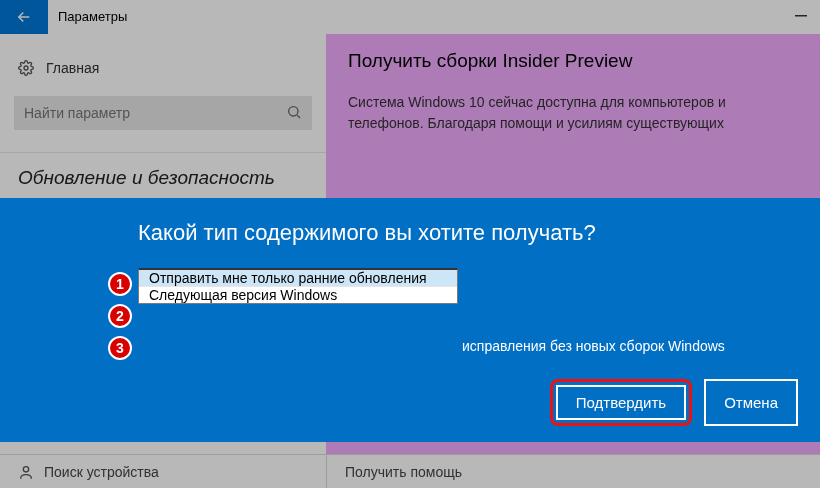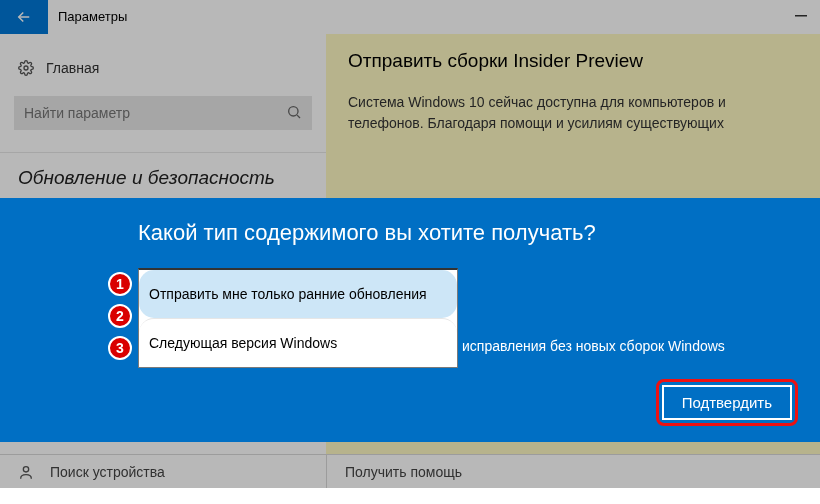--- a/index.html
+++ b/index.html
@@ -1,18 +1,18 @@
 <!DOCTYPE html>
 <html><head>
 <meta charset="utf-8">
 <style>
 * { box-sizing: border-box; margin: 0; padding: 0; font-family: "Segoe UI", Tahoma, sans-serif; }
 html, body { width: 820px; height: 504px; overflow: hidden; background: #fff; }
 
-.window { width: 820px; height: 488px; position: relative; background: #fef9c3; }
+.window { width: 820px; height: 488px; position: relative; background: #f0abfc; }
 
 .titlebar { height: 34px; background: #fff; display: flex; align-items: center; border-bottom: 1px solid #fff; position: relative; }
 .titlebar .back { width: 48px; height: 34px; background: #0078d7; color: #fff; display: flex; align-items: center; justify-content: center; font-size: 18px; }
 .titlebar .title { margin-left: 10px; font-size: 13px; color: #000; }
 .titlebar .min { position: absolute; right: 12px; top: 8px; font-size: 16px; color: #555; }
 
 .body { display: flex; height: 436px; }
 
 .sidebar { width: 326px; background: #fff; padding: 16px 0 0 0; position: relative; }
 .nav-home { display: flex; align-items: center; padding: 10px 18px; gap: 12px; color: #333; font-size: 14px; }
@@ -22,34 +22,34 @@
 .search-wrap { position: relative; }
 .search-icon { position: absolute; right: 10px; top: 8px; color: #666; }
 .section { padding: 14px 18px; border-top: 1px solid #e6e6e6; font-size: 19px; color: #222; font-style: italic; }
 
 .main { flex: 1; padding: 16px 22px 0 22px; }
 .h1 { font-size: 26px; font-weight: 400; color: #000; margin-bottom: 30px; letter-spacing: .2px; }
 .h2 { font-size: 19px; font-weight: 400; color: #000; margin-bottom: 20px; }
 .p  { font-size: 14px; color: #333; line-height: 1.5; }
 
 .footer { position: absolute; bottom: 0; left: 0; right: 0; height: 34px; background: #fff; border-top: 1px solid #d9d9d9; display: flex; }
-.footer .cell { display: flex; align-items: center; gap: 16px; padding: 0 18px; color: #444; font-size: 14px; }
+.footer .cell { display: flex; align-items: center; gap: 10px; padding: 0 18px; color: #444; font-size: 14px; }
 .footer .left { width: 326px; }
 .footer .right { border-left: 1px solid #d9d9d9; justify-content: center; }
 
 
 .dimmer { position: absolute; inset: 0; background: rgba(0,0,0,.28); }
 
 
 .modal { position: absolute; left: 0; right: 0; top: 198px; height: 244px; background: #006fc4; color: #fff; }
 .modal .q { font-size: 22px; font-weight: 300; padding: 22px 0 0 138px; }
 
 
 .dd { position: absolute; top: 70px; left: 138px; width: 320px; background: #fff; color: #000; border: 1px solid #7a7a7a; border-top: 2px solid #333; }
-.dd .opt { padding: 16px 10px; font-size: 14px; border-top: 1px solid #e6e6e6; cursor: default; border-radius: 15px; }
+.dd .opt { padding: 0 10px; font-size: 14px; border-top: 1px solid #e6e6e6; cursor: default; }
 .dd .opt:first-child { border-top: none; background: #cde6f7; }
 
 
 .trail { position: absolute; top: 140px; left: 462px; font-size: 14px; color: #fff; }
 
 
 .btns { position: absolute; right: 22px; bottom: 16px; display: flex; gap: 12px; }
 .btn { background: transparent; border: 2px solid #fff; color: #fff; font-size: 15px; padding: 7px 18px; cursor: pointer; }
 .btn-hl-ring { border: 3px solid #e11; border-radius: 8px; padding: 3px; display: inline-flex; }
 
@@ -100,21 +100,21 @@
           <svg width="16" height="16" viewBox="0 0 24 24" fill="none" stroke="#666" stroke-width="2">
               <circle cx="11" cy="11" r="7"></circle>
               <path d="m21 21-4.3-4.3"></path>
             </svg>
         </span>
       </div>
       <div class="section">Обновление и безопасность</div>
     </div>
 
     <div class="main">
-      <div class="h2">Отправить сборки Insider Preview</div>
+      <div class="h2">Получить сборки Insider Preview</div>
       <div class="p">Система Windows 10 сейчас доступна для компьютеров и телефонов. Благодаря помощи и усилиям существующих</div>
     </div>
   </div>
 
   <div class="footer">
     <div class="cell left">
       <span>
         <svg width="16" height="16" viewBox="0 0 24 24" fill="none" stroke="#555" stroke-width="2">
             <circle cx="12" cy="8" r="4"></circle>
             <path d="M4 22c0-4 4-6 8-6s8 2 8 6"></path>
@@ -140,16 +140,17 @@
     <div class="trail">исправления без новых сборок Windows</div>
 
     <div class="badge b1">1</div>
     <div class="badge b2">2</div>
     <div class="badge b3">3</div>
 
     <div class="btns">
       <span class="btn-hl-ring">
         <button class="btn">Подтвердить</button>
       </span>
+      <button class="btn">Отмена</button>
     </div>
   </div>
 
 </div>
 
 </body></html>

